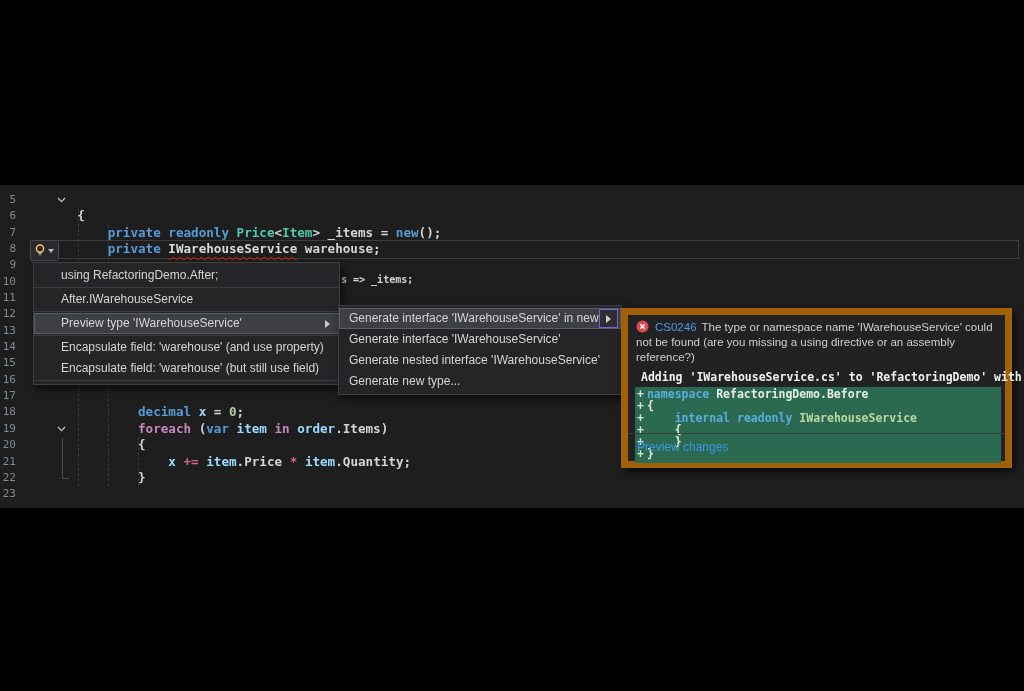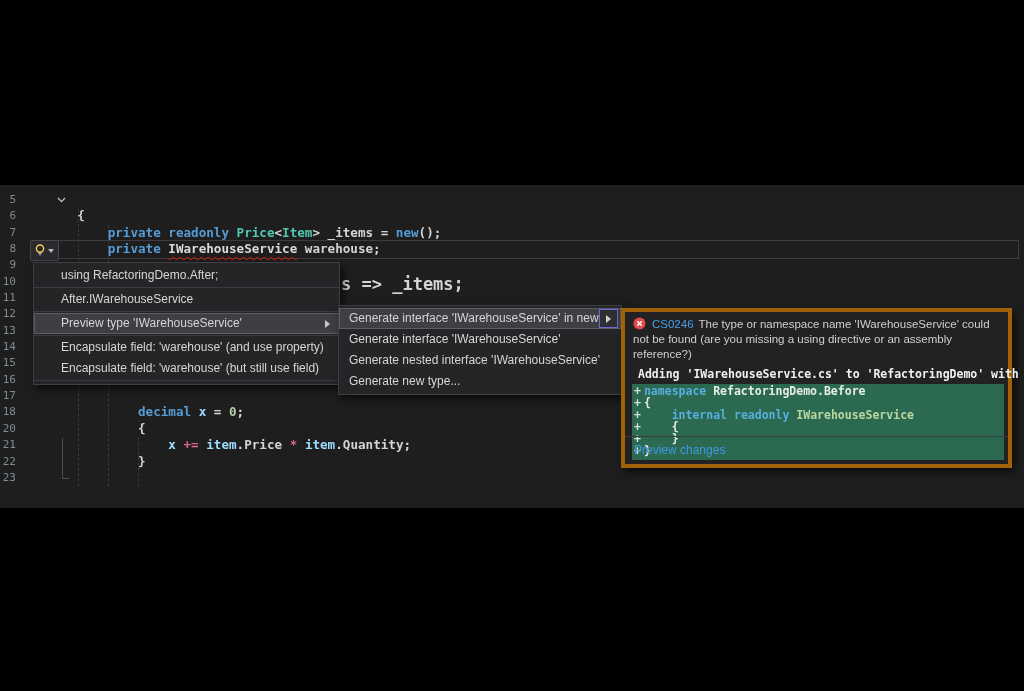--- a/index.html
+++ b/index.html
@@ -21,21 +21,21 @@
   .errtok{color:#d8dcdf;text-decoration:underline wavy var(--errline,#e51400);
       text-decoration-thickness:1px;text-underline-offset:3px;}
   .kwu{color:var(--kw,#569cd6);text-decoration:underline dotted #a9a9a9;
       text-decoration-thickness:1px;text-underline-offset:3px;}
   .guide{position:absolute;width:0;border-left:1px dashed rgba(200,200,200,.16);z-index:1;}
   #guide1{left:78px;top:24px;height:277px;} #guide2{left:108px;top:40px;height:261px;}
   #guide3{left:138px;top:252px;height:49px;}
   #fold-tail{position:absolute;left:62px;top:253px;width:6px;height:40px;z-index:1;
       border-left:1px solid #4d4d4d;border-bottom:1px solid #4d4d4d;}
   #line10-partial{position:absolute;left:341px;top:89px;z-index:3;white-space:pre;
-      font-family:"DejaVu Sans Mono",monospace;font-size:17px;font-weight:700;color:var(--pl,#d4d4d4);}
+      font-family:"DejaVu Sans Mono",monospace;font-size:10px;font-weight:700;color:var(--pl,#d4d4d4);}
   
   .bulbbox{position:absolute;left:30px;top:55px;width:27px;height:19px;z-index:4;
       background:#2a2a2e;border:1px solid #47474c;border-radius:2px;
       display:flex;align-items:center;justify-content:center;gap:3px;cursor:pointer;}
   .chev-down{width:0;height:0;border-left:3.5px solid transparent;border-right:3.5px solid transparent;
       border-top:4px solid #b8b8b8;}
   
   .menu{position:absolute;z-index:6;background:var(--menubg,#252528);border:1px solid #3e3e44;
       box-shadow:3px 4px 8px rgba(0,0,0,.65);padding:2px 0;font-size:12px;color:#d6d6d6;}
   #main-menu{left:33px;top:77px;width:305px;}
@@ -46,21 +46,21 @@
   .sep{height:1px;background:#3a3a40;margin:1px 0;}
   .sub-arrow{position:absolute;right:9px;top:6.5px;width:0;height:0;
       border-top:4px solid transparent;border-bottom:4px solid transparent;border-left:5px solid #c8c8c8;}
   .cop{position:absolute;left:6px;top:3px;line-height:0;}
   .expand-btn{position:absolute;right:3px;top:1px;width:17px;height:17px;background:#2f2f33;
       border:1px solid var(--subbtn,#6a6ad8);display:flex;align-items:center;justify-content:center;cursor:pointer;}
   .expand-btn .tri{width:0;height:0;border-top:4px solid transparent;border-bottom:4px solid transparent;
       border-left:5px solid #d0d0d0;}
   
   #preview-panel{position:absolute;left:621px;top:123px;width:391px;height:160px;z-index:7;
-      background:#222225;border:4px solid #a16207;box-shadow:3px 4px 8px rgba(0,0,0,.65);box-sizing:border-box;}
+      background:#222225;border:7px solid #a16207;box-shadow:3px 4px 8px rgba(0,0,0,.65);box-sizing:border-box;}
   .ph{padding:5px 8px 0 8px;font-size:11.5px;line-height:15px;color:#cfcfcf;}
   .ph .eicon{display:inline-block;vertical-align:-2px;margin-right:6px;line-height:0;}
   .ph .ecode{color:var(--ecode,#4b9fe6);margin-right:5px;}
   .adding{font-family:"DejaVu Sans Mono",monospace;font-weight:700;font-size:11.5px;color:#f0f0f0;
       padding:5px 0 3px 13px;white-space:pre;}
   .diff{margin:0 4px 0 7px;background:var(--diffbg,#2b6a50);padding:2px 2px 3px 2px;}
   .dl{font-family:"DejaVu Sans Mono",monospace;font-weight:700;font-size:11.5px;line-height:11.9px;white-space:pre;}
   .gpl{color:#e6ece8;} .gkw{color:#58aede;} .gtype{color:#bad7a2;} .gplus{color:#cfe3d8;margin-right:3px;}
   .pfoot{position:absolute;left:0;right:0;bottom:0;height:27px;border-top:1px solid #3a3a3f;}
   .plink{color:var(--link,#3f96e4);font-size:12px;padding:6px 0 0 9px;cursor:pointer;display:inline-block;}
@@ -85,20 +85,23 @@
         <div class="cl"><span class="ln">9</span><span class="ct"></span></div>
         <div class="cl"><span class="ln">10</span><span class="ct"></span></div>
         <div class="cl"><span class="ln">11</span><span class="ct"></span></div>
         <div class="cl"><span class="ln">12</span><span class="ct"></span></div>
         <div class="cl"><span class="ln">13</span><span class="ct"></span></div>
         <div class="cl"><span class="ln">14</span><span class="ct"></span></div>
         <div class="cl"><span class="ln">15</span><span class="ct"></span></div>
         <div class="cl"><span class="ln">16</span><span class="ct"></span></div>
         <div class="cl"><span class="ln">17</span><span class="ct"></span></div>
         <div class="cl"><span class="ln">18</span><span class="ct"><span class="kw">            decimal</span><span class="pl"> </span><span class="loc">x</span><span class="pl"> = </span><span class="num">0</span><span class="pl">;</span></span></div>
+        <div class="cl"><span class="ln">19</span><span class="fold"><svg width="9" height="6" viewBox="0 0 9 6">
+              <path d="M1 1 L4.5 4.6 L8 1" stroke="#c4c4c4" stroke-width="1.3" fill="none"></path>
+            </svg></span><span class="ct"><span class="ctrl">            foreach</span><span class="pl"> (</span><span class="kw">var</span><span class="pl"> </span><span class="loc">item</span><span class="pl"> </span><span class="ctrl">in</span><span class="pl"> </span><span class="loc">order</span><span class="pl">.Items)</span></span></div>
         <div class="cl"><span class="ln">20</span><span class="ct"><span class="pl">            {</span></span></div>
         <div class="cl"><span class="ln">21</span><span class="ct"><span class="loc">                x</span><span class="pl"> </span><span class="op">+=</span><span class="pl"> </span><span class="loc">item</span><span class="pl">.Price </span><span class="op">*</span><span class="pl"> </span><span class="loc">item</span><span class="pl">.Quantity;</span></span></div>
         <div class="cl"><span class="ln">22</span><span class="ct"><span class="pl">            }</span></span></div>
         <div class="cl"><span class="ln">23</span><span class="ct"></span></div>
       </div>
 
     <div id="line10-partial">s =&gt; _items;</div>
 
     <div class="bulbbox">
       <span style="line-height:0">

